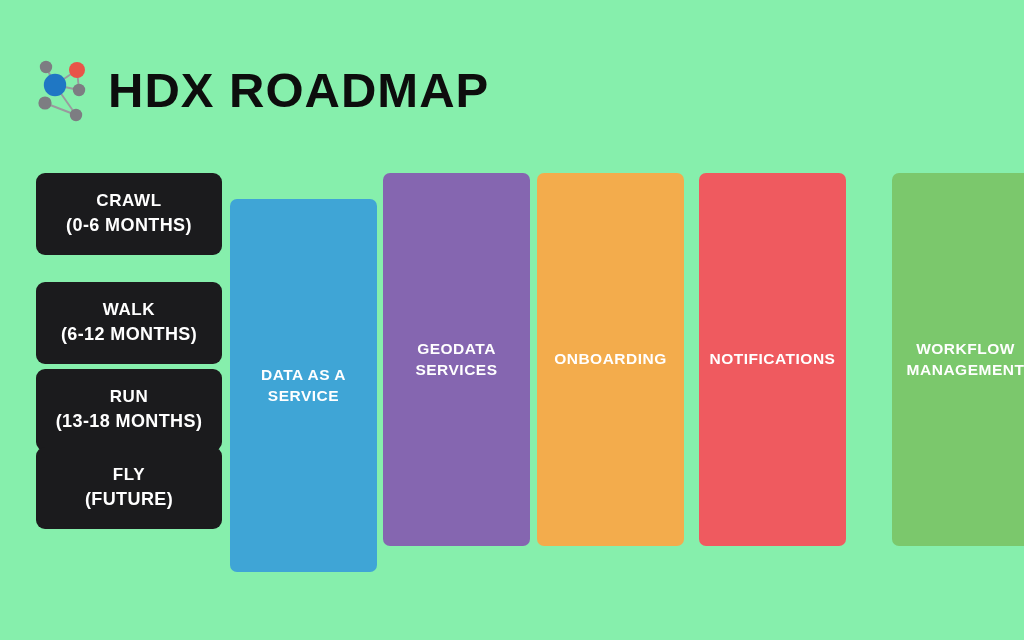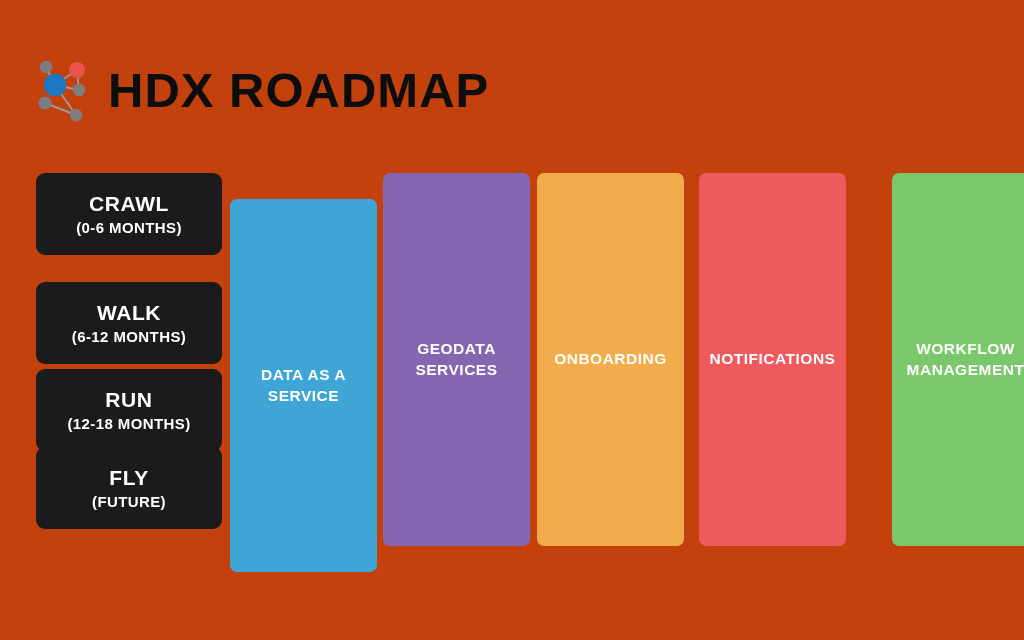--- a/index.html
+++ b/index.html
@@ -32,22 +32,22 @@
     width:186px;
     height:82px;
     background:#1b1b1d;
     border-radius:9px;
     display:flex;
     flex-direction:column;
     align-items:center;
     justify-content:center;
     color:#ffffff;
   }
-  .phase-name     { font-size:21px; font-weight:bold; letter-spacing:.6px; line-height:1.35; }
-  .phase-duration { font-size:15px; font-weight:bold; letter-spacing:.4px; line-height:1.35; }
+  .phase-name     { font-size:17px; font-weight:bold; letter-spacing:.6px; line-height:1.35; }
+  .phase-duration { font-size:18px; font-weight:bold; letter-spacing:.4px; line-height:1.35; }
 
   
   .stream {
     position:absolute;
     top:173px;
     width:147px;
     height:373px;
     border-radius:7px;
     display:flex;
     align-items:center;
@@ -60,21 +60,21 @@
     font-weight:bold;
     letter-spacing:.5px;
     line-height:1.35;
     text-align:center;
     white-space:pre-line;
   }
 </style>
 </head>
 <body style="background: rgb(247, 250, 253);">
 
-<div id="canvas" style="background: #c2410c;">
+<div id="canvas" style="background: #86efac;">
 
   <div id="header">
     <span id="logo-mark">
       <svg viewBox="0 0 58 66" width="58" height="66" xmlns="http://www.w3.org/2000/svg">
         <g stroke="#9a9a9e" stroke-width="1.9" fill="none">
           <line x1="22" y1="28" x2="13" y2="10"></line>
           <line x1="22" y1="28" x2="44" y2="13"></line>
           <line x1="22" y1="28" x2="46" y2="33"></line>
           <line x1="22" y1="28" x2="43" y2="58"></line>
           <line x1="43" y1="58" x2="12" y2="46"></line>
@@ -94,21 +94,21 @@
   <div class="phase-box" style="top: 173px; background: rgb(27, 27, 29);">
     <div class="phase-name">CRAWL</div>
     <div class="phase-duration">(0-6 MONTHS)</div>
   </div>
   <div class="phase-box" style="top: 282px; background: rgb(27, 27, 29);">
     <div class="phase-name">WALK</div>
     <div class="phase-duration">(6-12 MONTHS)</div>
   </div>
   <div class="phase-box" style="top: 369px; background: rgb(27, 27, 29);">
     <div class="phase-name">RUN</div>
-    <div class="phase-duration">(12-18 MONTHS)</div>
+    <div class="phase-duration">(13-18 MONTHS)</div>
   </div>
   <div class="phase-box" style="top: 447px; background: rgb(27, 27, 29);">
     <div class="phase-name">FLY</div>
     <div class="phase-duration">(FUTURE)</div>
   </div>
 
   <div class="stream" style="left: 230px; background: rgb(63, 165, 214); margin-top: 26px;">
     <span class="stream-label">DATA AS A
 SERVICE</span>
   </div>

